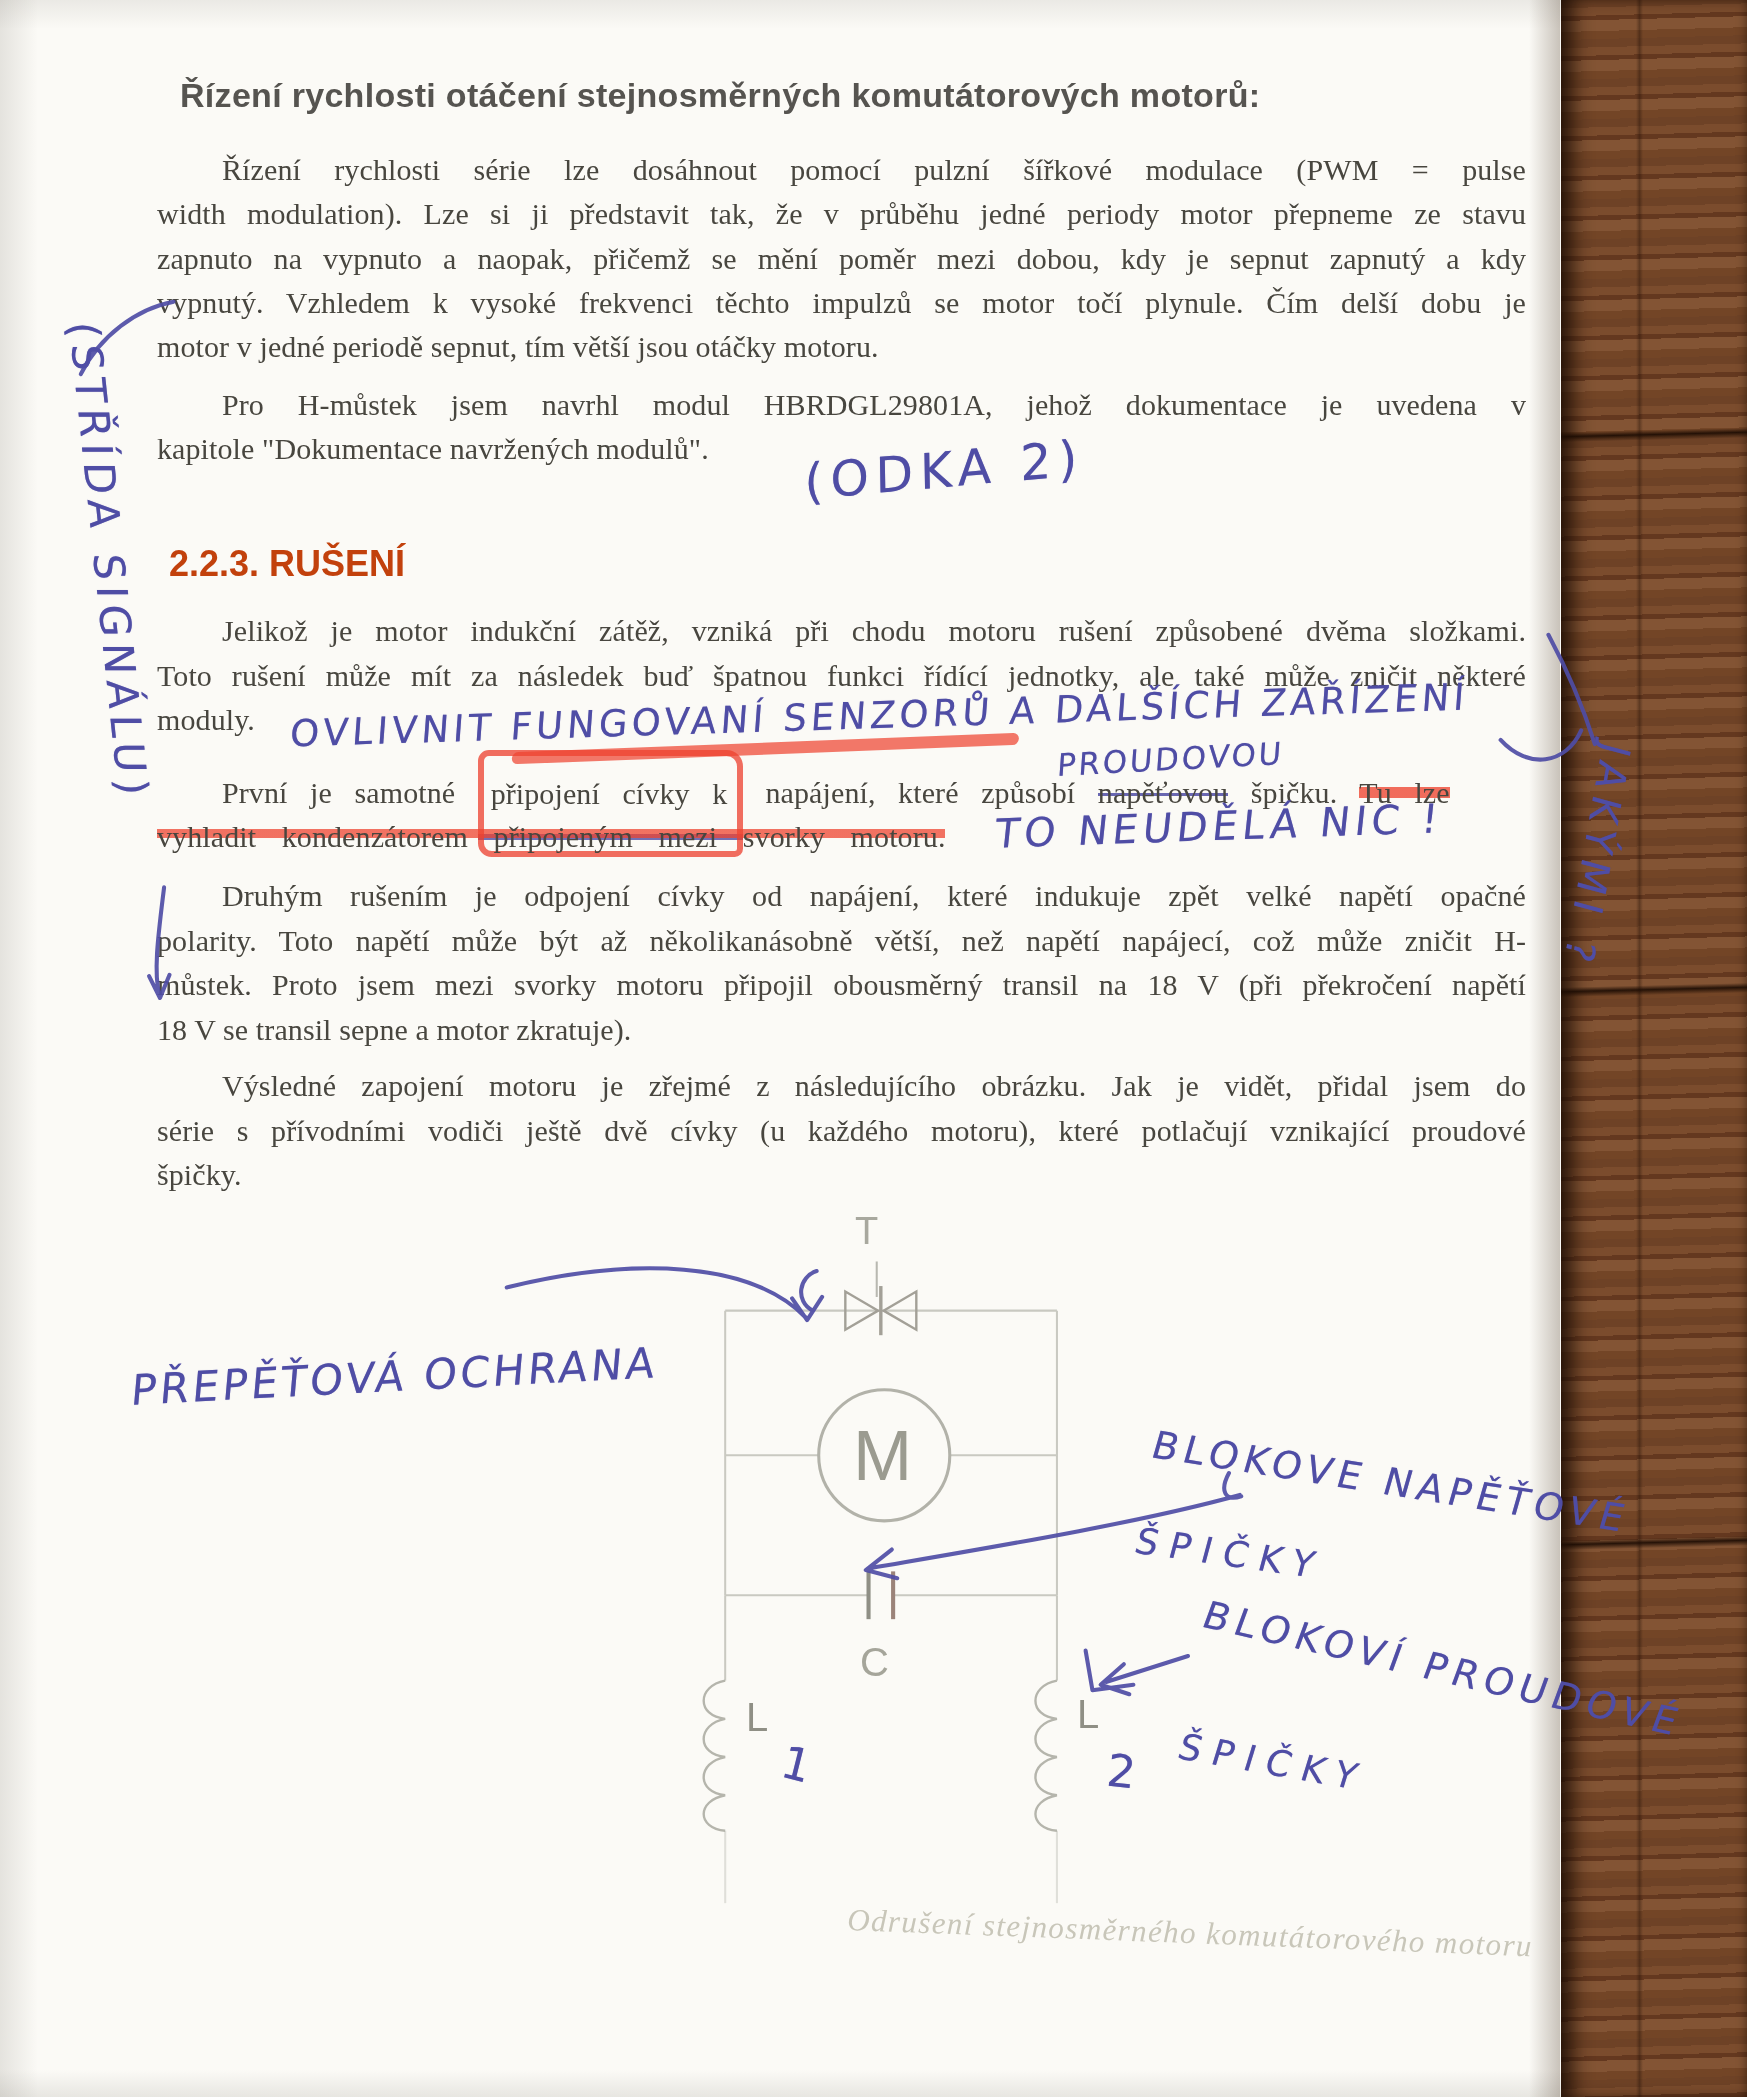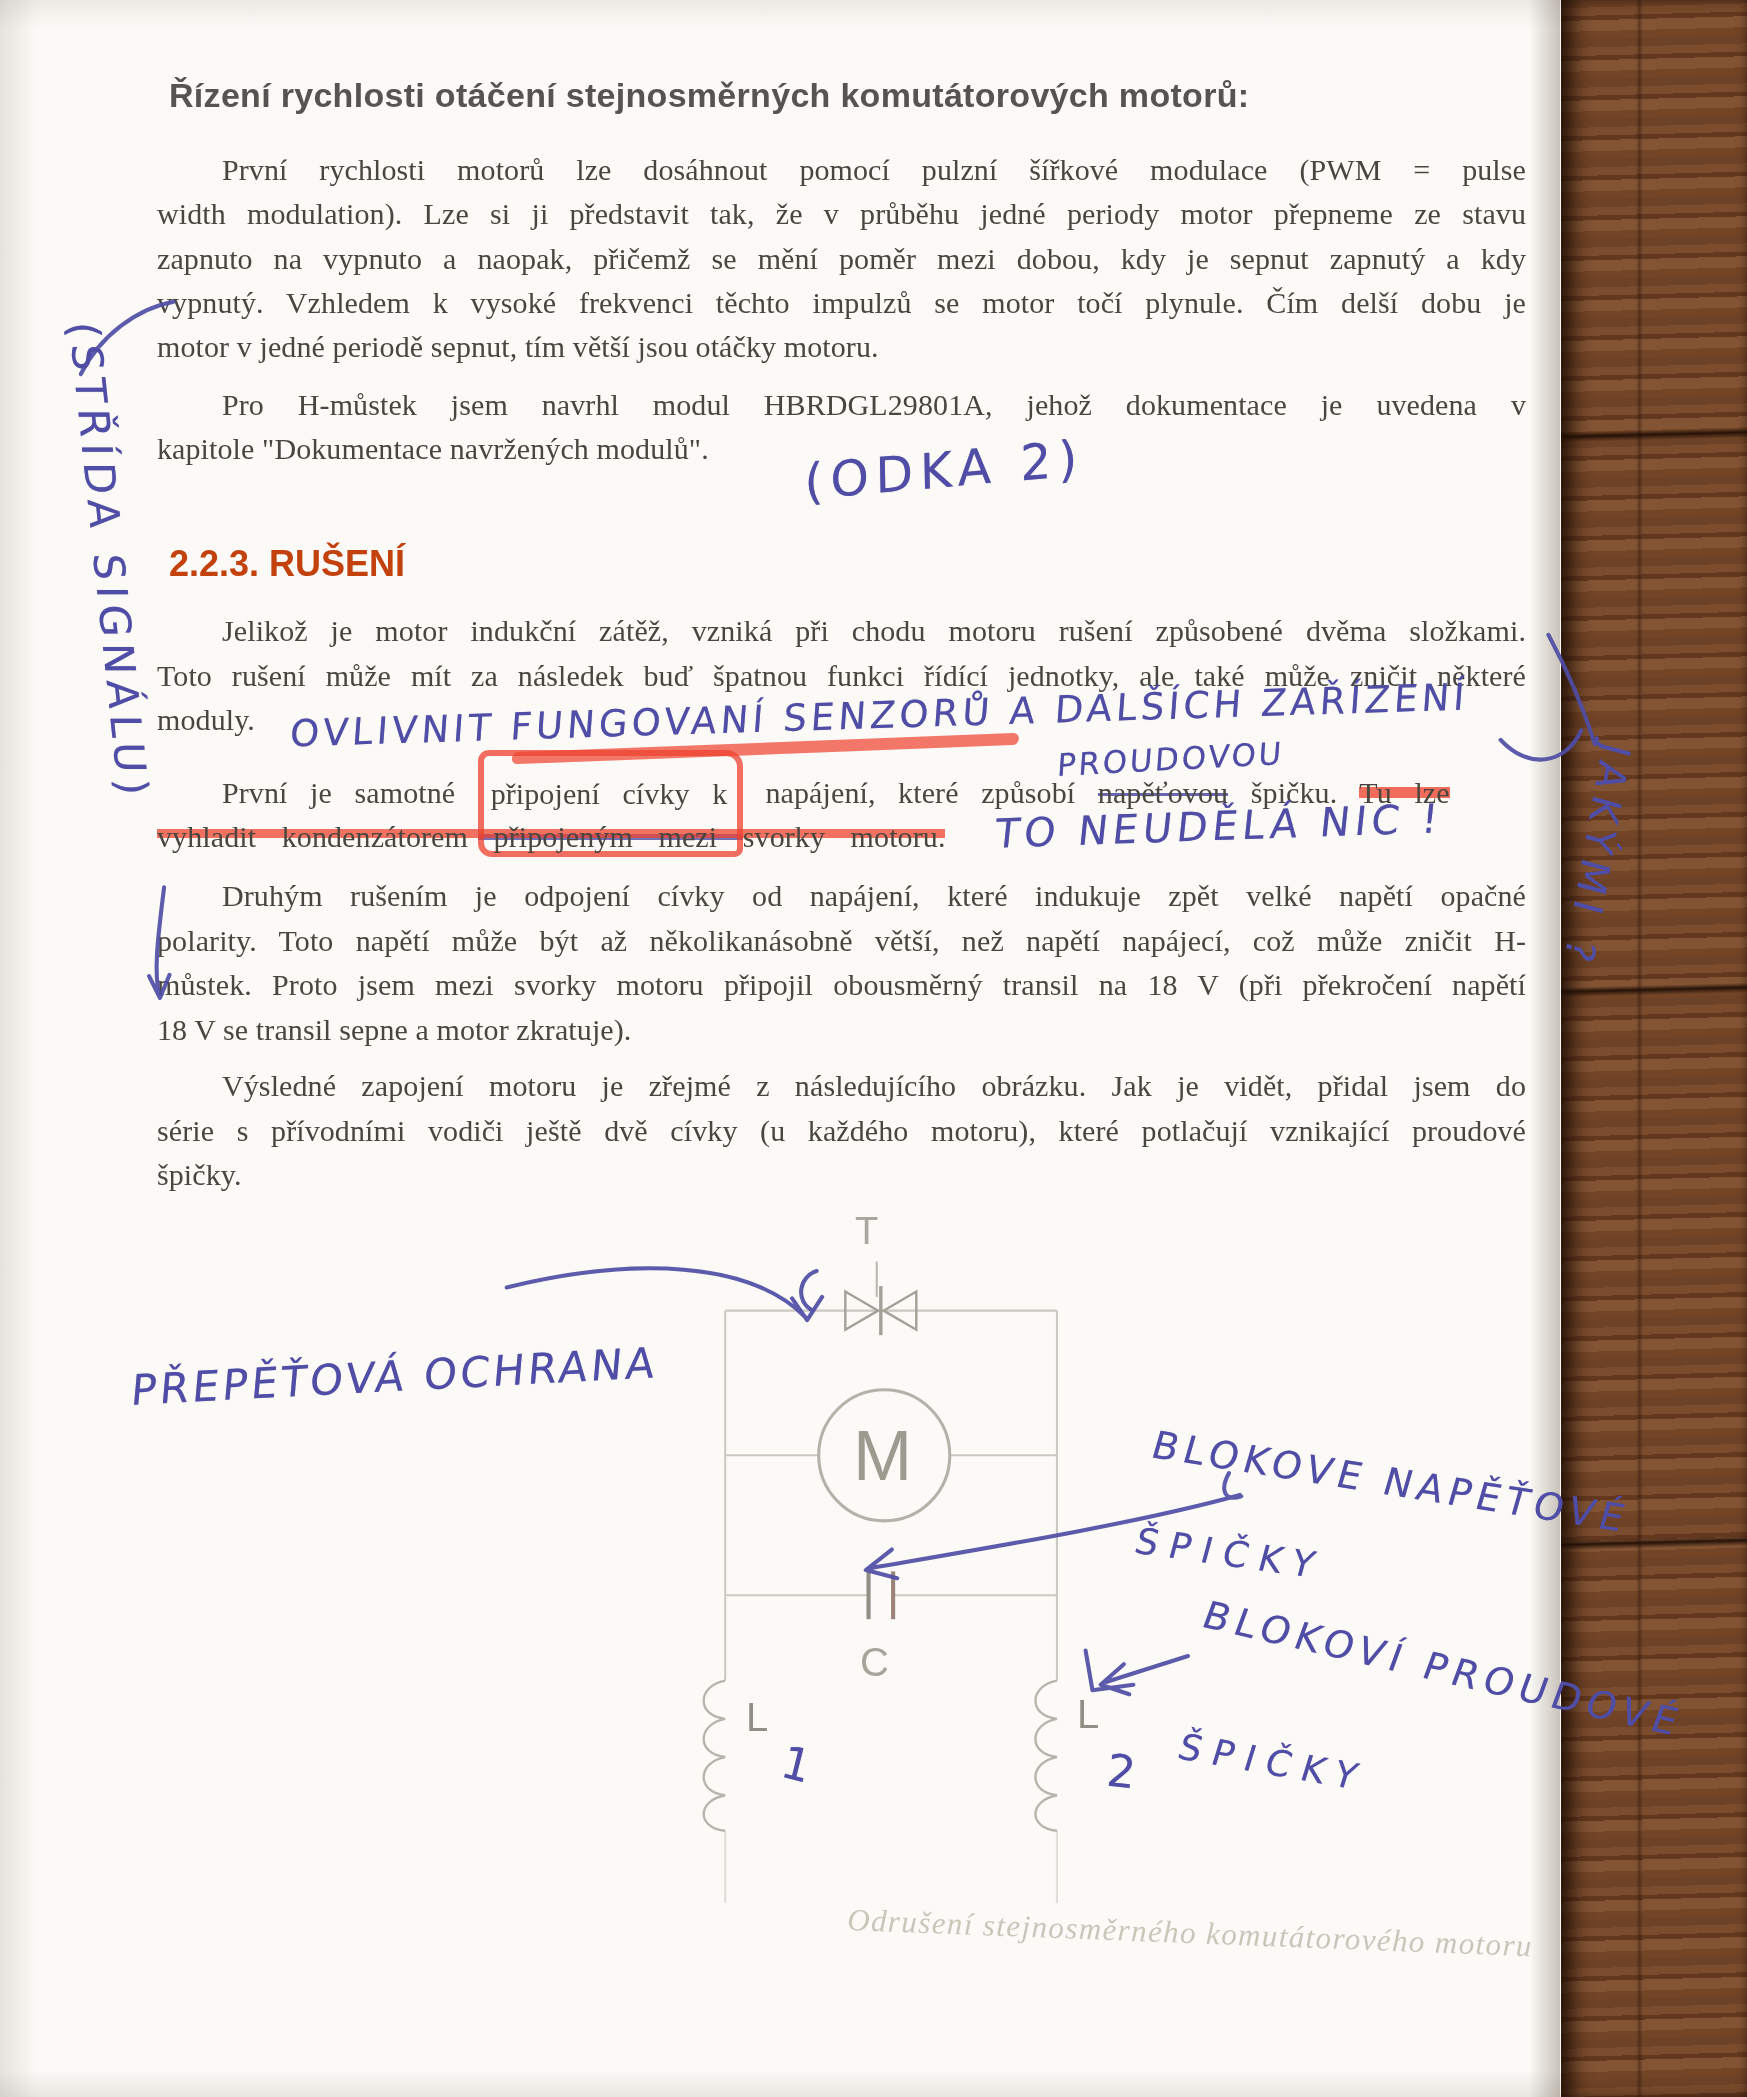--- a/index.html
+++ b/index.html
@@ -78,23 +78,23 @@
   <div class="edge-shadow-top"></div>
   <div class="edge-shadow-bottom"></div>
   <div class="paper-curl"></div>
   <div class="wood">
     <div class="wood-seam" style="top:430px"></div>
     <div class="wood-seam" style="top:985px"></div>
     <div class="wood-seam" style="top:1538px"></div>
     <div class="wood-streak"></div>
   </div>
 
-  <div class="title" style="left:169px;top:76px">Řízení rychlosti otáčení stejnosměrných komutátorových motorů:</div>
+  <div class="title" style="left:180px;top:76px">Řízení rychlosti otáčení stejnosměrných komutátorových motorů:</div>
 
-  <div class="pl just ind" style="top:153px">První rychlosti motorů lze dosáhnout pomocí pulzní šířkové modulace (PWM = pulse</div>
+  <div class="pl just ind" style="top:153px">Řízení rychlosti série lze dosáhnout pomocí pulzní šířkové modulace (PWM = pulse</div>
   <div class="pl just" style="top:197px">width modulation). Lze si ji představit tak, že v průběhu jedné periody motor přepneme ze stavu</div>
   <div class="pl just" style="top:242px">zapnuto na vypnuto a naopak, přičemž se mění poměr mezi dobou, kdy je sepnut zapnutý a kdy</div>
   <div class="pl just" style="top:286px">vypnutý. Vzhledem k vysoké frekvenci těchto impulzů se motor točí plynule. Čím delší dobu je</div>
   <div class="pl" style="top:330px">motor v jedné periodě sepnut, tím větší jsou otáčky motoru.</div>
 
   <div class="pl just ind" style="top:388px">Pro H-můstek  jsem navrhl modul HBRDGL29801A, jehož dokumentace je uvedena v</div>
   <div class="pl" style="top:432px">kapitole "Dokumentace navržených modulů".</div>
 
   <div class="h2" style="left:169px;top:543px">2.2.3. RUŠENÍ</div>
 

